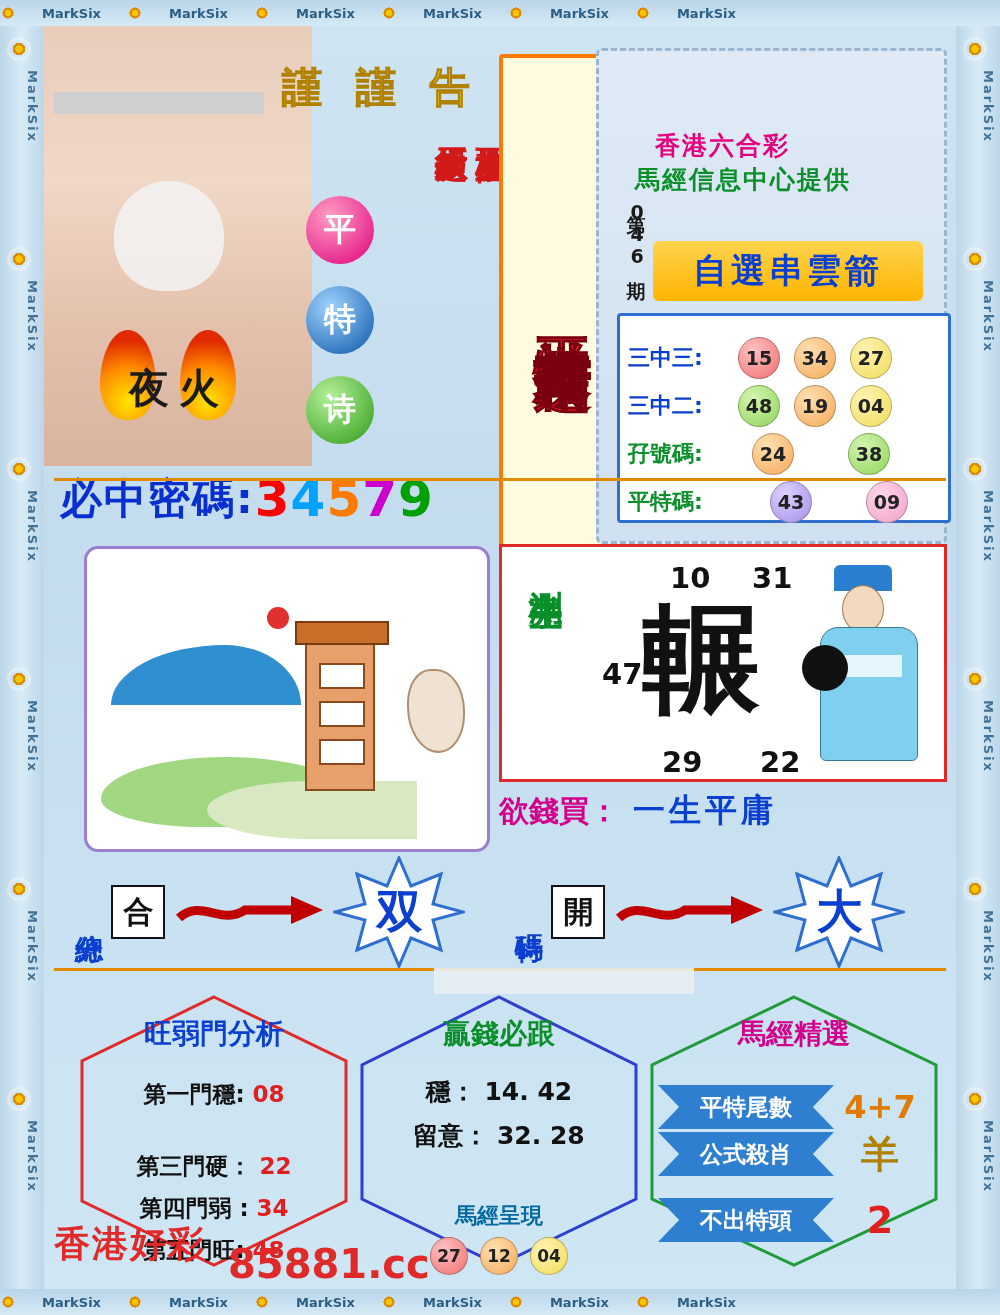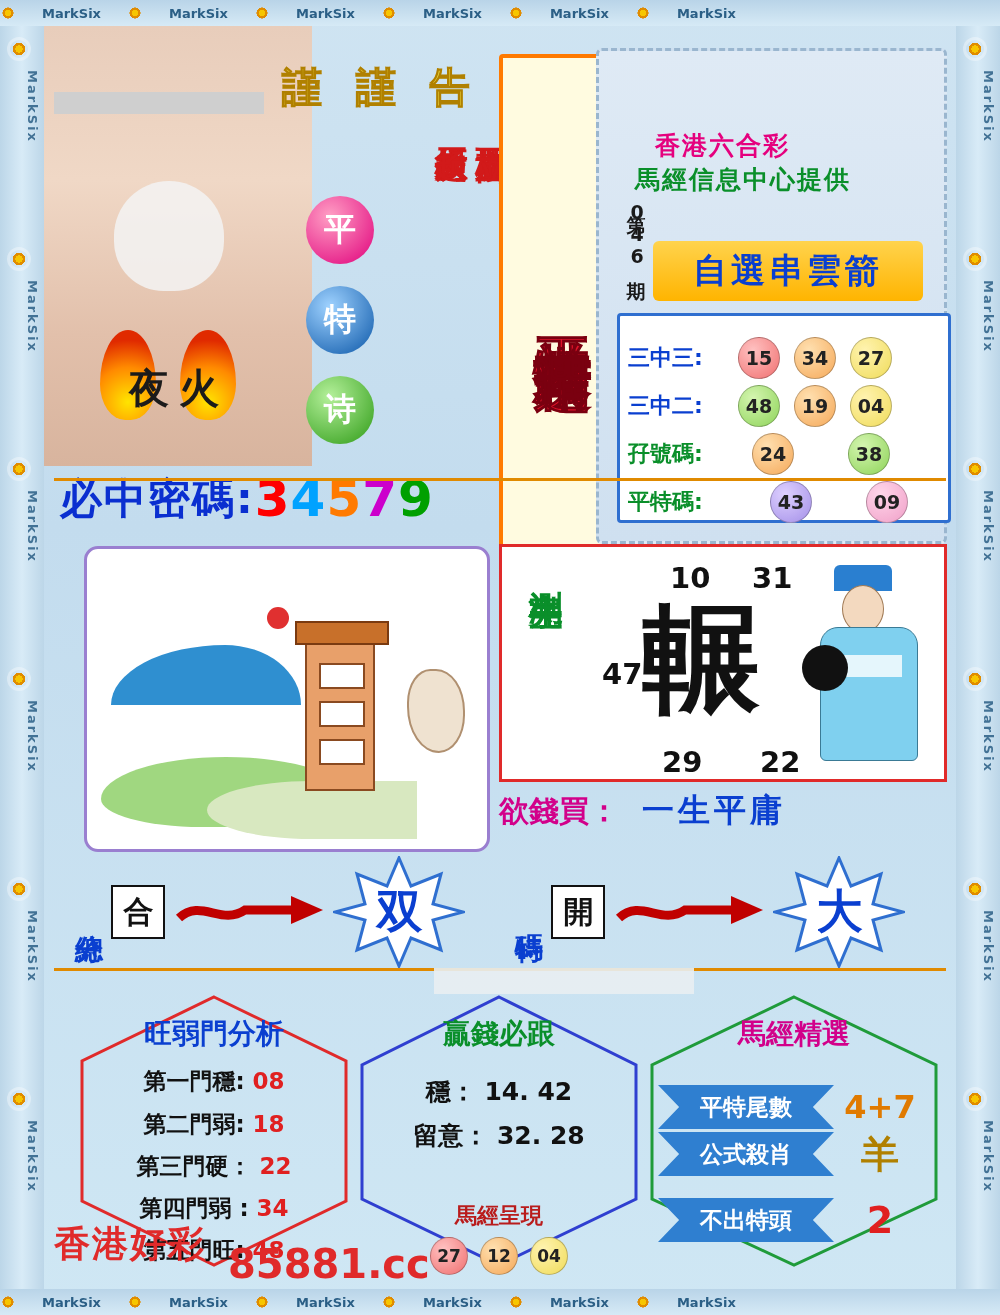--- a/index.html
+++ b/index.html
@@ -121,21 +121,21 @@
   .cn.n5{left:160px;top:198px;}
   .cn.n6{left:258px;top:198px;}
   .sage{position:absolute;right:8px;top:12px;width:140px;height:210px;}
   .sage .head{position:absolute;left:46px;top:26px;width:40px;height:46px;border-radius:50%;background:#f3d9bf;border:1px solid #a07a55;}
   .sage .hat{position:absolute;left:38px;top:6px;width:58px;height:26px;background:#2a7fd0;border-radius:6px 6px 0 0;}
   .sage .robe{position:absolute;left:24px;top:68px;width:96px;height:132px;background:#7fd0ef;border:1px solid #3a7a95;
     border-radius:18px 18px 6px 6px;}
   .sage .sash{position:absolute;left:34px;top:96px;width:72px;height:22px;background:#fff;opacity:.8;}
   .sage .fan{position:absolute;left:6px;top:86px;width:46px;height:46px;border-radius:50%;background:#111;}
 
-  .wish{position:absolute;left:455px;top:760px;width:442px;height:50px;display:flex;align-items:center;gap:23px;}
+  .wish{position:absolute;left:455px;top:760px;width:442px;height:50px;display:flex;align-items:center;gap:14px;}
   .wish .wl{font-size:30px;font-weight:bold;color:#d2008a;}
   .wish .wr{font-size:32px;font-weight:bold;color:#0a3fd0;letter-spacing:4px;}
 
   
   .arowwrap{position:absolute;left:0;top:830px;width:912px;height:112px;}
   .arow{position:absolute;top:0;height:112px;display:flex;align-items:center;}
   .arow.left{left:30px;}
   .arow.right{left:470px;}
   .a-lbl{writing-mode:vertical-rl;text-orientation:upright;font-size:28px;font-weight:bold;color:#0a3fd0;line-height:1.05;}
   .a-box{width:50px;height:50px;border:2px solid #111;background:#fff;display:flex;align-items:center;justify-content:center;
@@ -154,28 +154,28 @@
   .poly svg{position:absolute;inset:0;}
   .p1{left:30px;top:0;width:280px;height:280px;}
   .p2{left:310px;top:0;width:290px;height:280px;}
   .p3{left:600px;top:0;width:300px;height:280px;}
   .p-title{position:absolute;width:100%;text-align:center;top:24px;font-size:28px;font-weight:bold;}
   .p1 .p-title{color:#0a3fd0;}
   .p2 .p-title{color:#0a8f2a;}
   .p3 .p-title{color:#d2008a;}
   .gline{position:absolute;width:100%;text-align:center;font-size:23px;font-weight:bold;color:#111;}
   .gline em{font-style:normal;color:#e02020;}
-  .g1{top:75px;}.g2{top:118px;}.g3{top:160px;}.g4{top:202px;}.g5{top:244px;}
+  .g1{top:88px;}.g2{top:118px;}.g3{top:160px;}.g4{top:202px;}.g5{top:244px;}
   .m2{top:84px;font-size:25px;}
   .m3{top:128px;font-size:25px;}
   .wavebox{position:absolute;top:172px;width:100%;text-align:center;font-size:22px;font-weight:bold;color:#0a3fd0;}
   .wavebox .pill{display:inline-block;background:#ffff66;border:2px solid #0a3fd0;border-radius:14px;padding:1px 14px;margin-left:6px;}
   .wavebox .pill .gr{color:#0a8f2a;}
   .wavebox .pill .bl{color:#0a3fd0;}
-  .mj{position:absolute;top:210px;width:100%;text-align:center;font-size:22px;font-weight:bold;color:#b91c1c;}
+  .mj{position:absolute;top:210px;width:100%;text-align:center;font-size:22px;font-weight:bold;color:#0369a1;}
   .mballs{position:absolute;top:246px;width:100%;display:flex;justify-content:center;gap:12px;}
   .mballs .ball{width:36px;height:36px;font-size:17px;margin:0;}
 
   .rrow{position:absolute;left:14px;width:272px;height:46px;display:flex;align-items:center;}
   .rr1{top:77px;margin-top:16px;}.rr2{top:140px;}.rr3{top:206px;}
   .ribbon{width:176px;height:44px;background:#2f7fd0;color:#fff;font-size:23px;font-weight:bold;
     display:flex;align-items:center;justify-content:center;
     clip-path:polygon(0 0,100% 0,88% 50%,100% 100%,0 100%,12% 50%);}
   .rval{width:92px;text-align:center;font-size:32px;font-weight:bold;}
   .rv1{color:#e07a00;}
@@ -388,21 +388,20 @@
   <div class="watermark"></div>
 
   <div class="bwrap">
 
     <div class="poly p1">
       <svg viewBox="0 0 280 280">
         <polygon points="140,6 272,70 272,210 140,274 8,210 8,70" fill="none" stroke="#e02a2a" stroke-width="3"></polygon>
       </svg>
       <div class="p-title">旺弱門分析</div>
       <div class="gline g1"><span>第一門穩:</span> <em>08</em></div>
-      <div class="gline g2"><span>第二門弱:</span> <em>18</em></div>
       <div class="gline g3"><span>第三門硬：</span> <em>22</em></div>
       <div class="gline g4"><span>第四門弱 :</span> <em>34</em></div>
       <div class="gline g5"><span>第五門旺:</span> <em>48</em></div>
     </div>
 
     <div class="poly p2">
       <svg viewBox="0 0 290 280">
         <polygon points="145,6 282,74 282,208 145,274 8,208 8,74" fill="none" stroke="#2f3fd0" stroke-width="3"></polygon>
       </svg>
       <div class="p-title">贏錢必跟</div>

